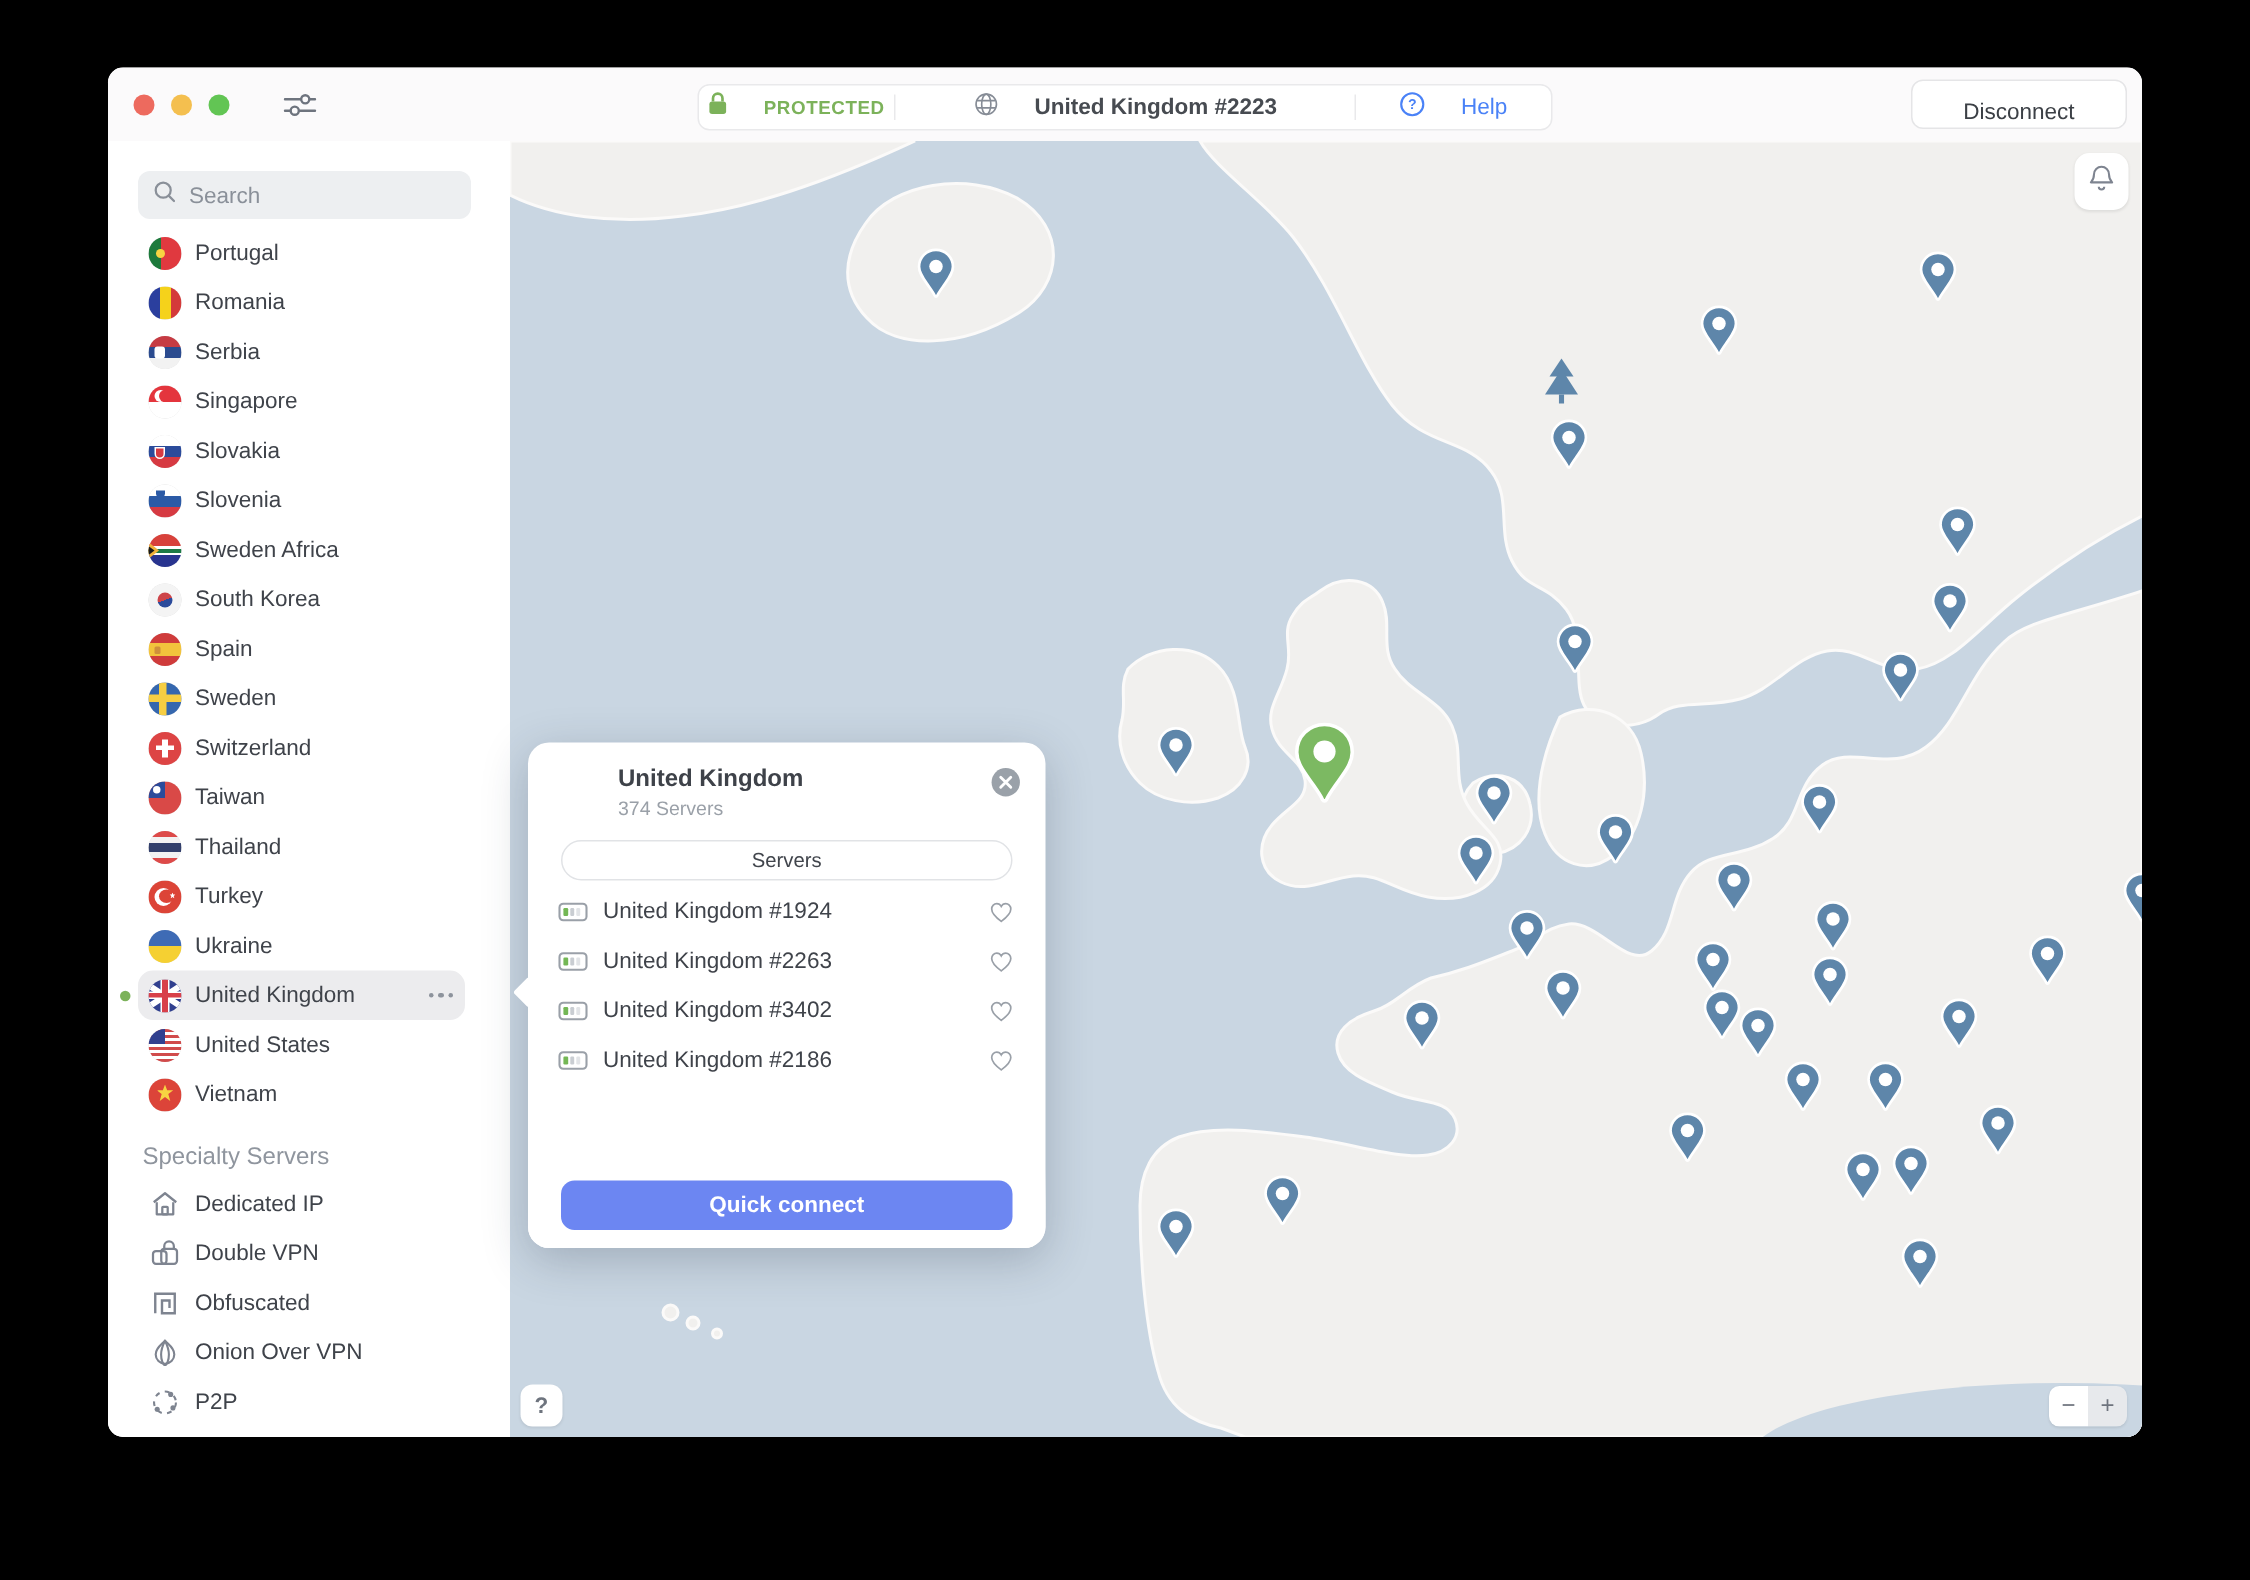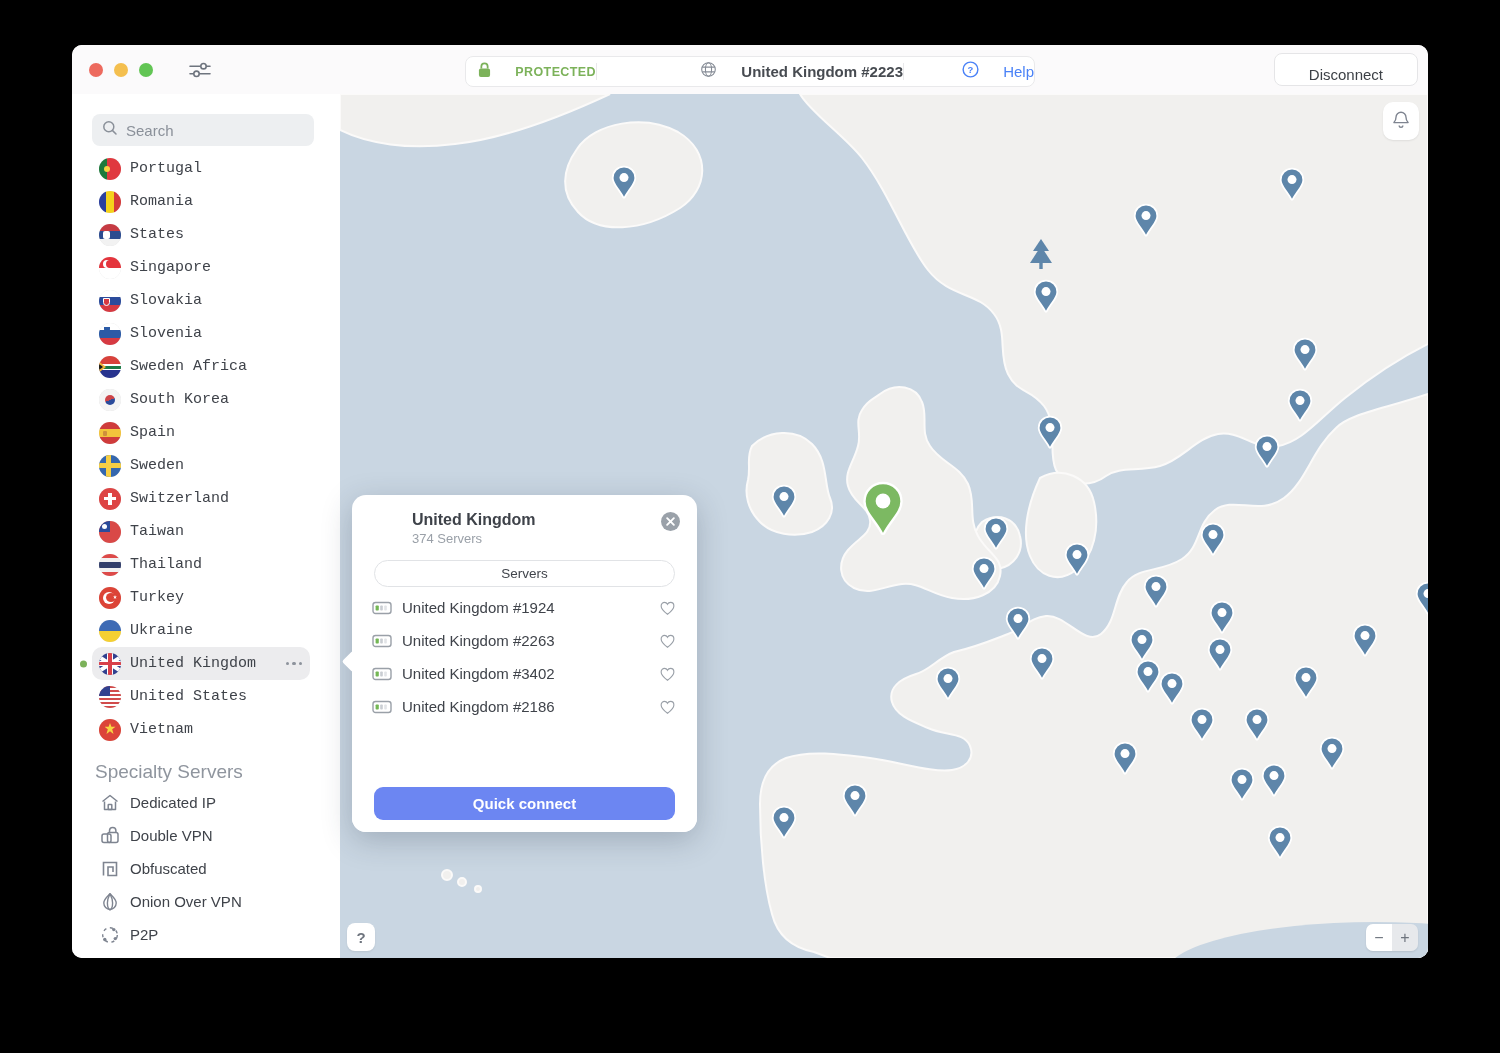--- a/index.html
+++ b/index.html
@@ -9,51 +9,51 @@
     border-radius:10px; overflow:hidden; background:#fff; }
 
   
   .titlebar { position:absolute; left:0; top:0; right:0; height:49px; background:#fbfafb; display:flex; align-items:center; z-index:30; }
   .lights { display:flex; gap:11px; margin-left:17px; }
   .light { width:14px; height:14px; border-radius:50%; }
   .light.red{ background:#ed6a5e; } .light.yellow{ background:#f4bf4f; } .light.green{ background:#62c554; }
   .sliders { margin-left:34px; cursor:pointer; display:flex; align-items:center; }
   .header-pill { position:absolute; left:50%; transform:translateX(-50%); top:11px; height:31px; width:570px;
     background:#fff; border:1px solid #e9e9eb; border-radius:8px; display:flex; align-items:center; }
-  .hp-seg { display:flex; align-items:center; justify-content:flex-end; gap:24px; height:100%; }
+  .hp-seg { display:flex; align-items:center; justify-content:center; gap:24px; height:100%; }
   .hp-seg.status { width:130px; } .hp-seg.conn { flex:1; } .hp-seg.help { width:130px; cursor:pointer; }
   .hp-div { width:1px; height:17px; background:#e9e9eb; }
   .status-label { color:#7cb25a; font-size:12.5px; font-weight:700; letter-spacing:.4px; }
   .conn-label { color:#474b51; font-size:15px; font-weight:600; }
   .help-label { color:#4a82f7; font-size:15px; font-weight:500; }
   .disconnect-btn { position:absolute; right:10px; top:8px; height:33px; padding:12px 34px;
     background:#fff; border:1px solid #e5e5e7; border-radius:8px; font-family:inherit;
     font-size:15px; color:#3c4046; font-weight:500; cursor:pointer; }
 
   
   .sidebar { position:absolute; left:0; top:49px; width:268px; bottom:0; background:#fff; z-index:20; }
   .search-box { margin:20px 26px 0 20px; height:32px; background:#edeff1; border-radius:8px;
     display:flex; align-items:center; padding:0 10px; gap:8px; }
   .search-box input { border:none; background:transparent; outline:none; font-family:inherit;
     font-size:15px; color:#3f434a; width:100%; }
   .search-box input::placeholder { color:#8a9099; }
-  .country-list { margin-top:6px; padding:0 30px 0 20px;font-family:Liberation Mono, monospace; }
+  .country-list { margin-top:6px; padding:0 30px 0 20px; }
   .crow { position:relative; height:33px; display:flex; align-items:center; gap:9px;
     padding:0 8px 0 7px; border-radius:10px; cursor:pointer; }
   .crow.active { background:#ececee; }
   .crow .clabel { font-size:15px; font-weight:500; color:#3f434a; }
   .crow .dots { margin-left:auto; display:flex; gap:3px; }
   .crow .dots i { width:3.5px; height:3.5px; border-radius:50%; background:#8d939c; display:block; }
   .active-dot { position:absolute; left:-12px; top:50%; transform:translateY(-50%);
     width:7px; height:7px; border-radius:50%; background:#7cb25a; }
   .flag { position:relative; width:22px; height:22px; border-radius:50%; overflow:hidden; flex:none; background:#ddd; }
   .flag i { position:absolute; inset:0; display:block; }
   .flag b, .flag s { position:absolute; display:block; }
   .flag b { border-radius:50%; }
-  .spec-header { margin:14px 14px 2px 23px; font-size:19px; color:#8f959e; height:24px; display:flex; align-items:center; }
+  .spec-header { margin:14px 14px 2px 23px; font-size:16px; color:#8f959e; height:24px; display:flex; align-items:center; }
   .spec-list { padding:0 14px 0 20px; }
   .spec-icon { width:22px; height:22px; flex:none; display:flex; align-items:center; justify-content:center; }
 
   
   .map { position:absolute; left:268px; top:49px; right:0; bottom:0; background:#c9d6e2; overflow:hidden; z-index:10; }
   .map svg.land { position:absolute; left:0; top:0; }
   .pin { position:absolute; cursor:pointer; }
   .tree { position:absolute; }
   .bell-btn { position:absolute; top:8px; right:9px; width:36px; height:38px; background:#fff;
     border-radius:10px; display:flex; align-items:center; justify-content:center; cursor:pointer;
@@ -167,21 +167,21 @@
           <span class="flag" style="width:22px;height:22px">
             <i style="background:linear-gradient(90deg,#2b3f9e 0 34%,#f5d21b 34% 67%,#d43a3a 67%)"></i>
           </span>
           <span class="clabel">Romania</span>
         </div>
         <div class="crow">
           <span class="flag" style="width:22px;height:22px">
             <i style="background:linear-gradient(180deg,#c63b43 0 34%,#2b4b8f 34% 67%,#f2f2f2 67%)"></i>
             <b style="left:4px;top:7px;width:7px;height:8px;background:#fff;border-radius:2px"></b>
           </span>
-          <span class="clabel">States</span>
+          <span class="clabel">Serbia</span>
         </div>
         <div class="crow">
           <span class="flag" style="width:22px;height:22px">
             <i style="background:linear-gradient(180deg,#e4353d 0 50%,#fff 50%)"></i>
             <b style="left:4px;top:3px;width:8px;height:8px;background:#fff"></b>
             <b style="left:7px;top:3px;width:8px;height:8px;background:#e4353d"></b>
           </span>
           <span class="clabel">Singapore</span>
         </div>
         <div class="crow">

